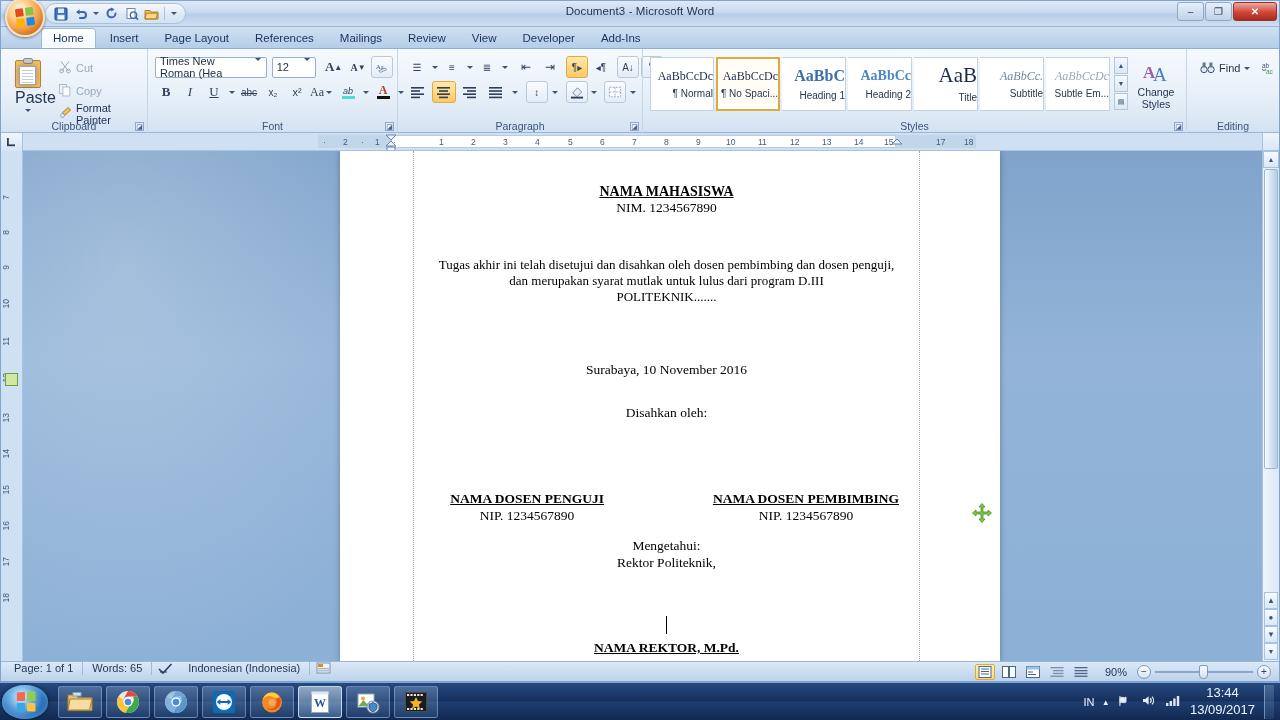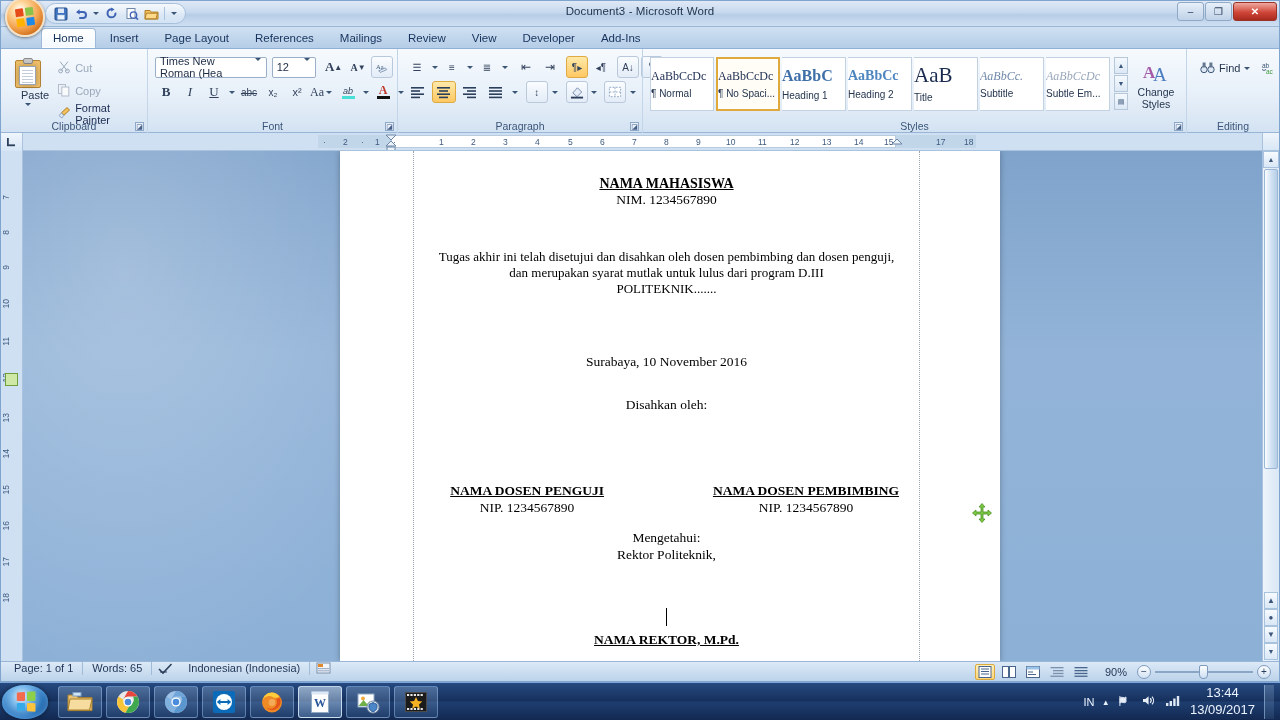--- a/index.html
+++ b/index.html
@@ -137,37 +137,37 @@
   }
   .clipboard-glyph { width: 26px; height: 30px; position: relative; }
   .clipboard-glyph .board { position:absolute; inset:2px 0 0 0; background:#f0c06a; border:1px solid #b58436; border-radius:2px; }
   .clipboard-glyph .clip { position:absolute; left:8px; top:0; width:10px; height:6px; background:#c9c9c9; border:1px solid #8a8a8a; border-radius:2px; }
   .clipboard-glyph .page { position:absolute; left:4px; top:8px; width:17px; height:19px; background:#fff; border:1px solid #9aa4b4; }
   .clipboard-glyph .page:after{
     content:""; position:absolute; left:2px; top:3px; right:2px; height:1px;
     box-shadow: 0 0 0 0 #9aa4b4, 0 3px 0 0 #c3ccd8, 0 6px 0 0 #c3ccd8, 0 9px 0 0 #c3ccd8, 0 12px 0 0 #c3ccd8;
     background:#c3ccd8;
   }
-  .paste-label { font-size: 11px; color:#25364f; margin-top:1px;padding-left:15px; }
+  .paste-label { font-size: 16px; color:#25364f; margin-top:1px;padding-left:15px; }
 
   
   .combo {
     height: 21px; background: #fff; border: 1px solid #9bb0c8; border-radius: 2px;
     display: flex; align-items: center; padding: 0 2px 0 4px; font-size: 11px; color:#1c2b44; cursor: text;
   }
   .combo .arrow { margin-left: auto; padding: 0 3px; }
   .font-combo { width: 128px; }
   .size-combo { width: 50px; }
 
   .grow-a { font-family: "Liberation Serif", serif; font-weight: bold; }
 
   
   .style-item {
     width: 64px; height: 54px; background: #fff; border: 1px solid #c3d2e3;
-    display:flex; flex-direction: column; align-items:flex-start; justify-content:center;
+    display:flex; flex-direction: column; align-items:flex-end; justify-content:center;
     cursor:pointer; overflow:hidden;
   }
   .style-item + .style-item { border-left: none; }
   .style-item .sample { font-size: 14px; line-height: 1; white-space: nowrap; }
   .style-item .nm { font-size: 10px; color:#25364f; margin-top:6px; white-space: nowrap; overflow:hidden; max-width:60px; }
   .style-item.sel { border: 2px solid #e0a93c; box-shadow: 0 0 0 1px #fff inset; background:#fffdf6; }
   .styles-scroll { display:flex; flex-direction:column; gap:1px; margin-left:2px; }
   .styles-scroll div {
     width: 14px; height: 17px; border:1px solid #b6c7da; background: linear-gradient(180deg,#f4f9fe,#dce8f5);
     display:flex; align-items:center; justify-content:center; font-size:7px; color:#3b567a; cursor:pointer;
@@ -213,21 +213,21 @@
   }
   .page {
     position: absolute; left: 317px; top: 0; width: 660px; height: 100%;
     background: #ffffff; box-shadow: 0 0 6px rgba(0,0,0,.3);
   }
   .page-inner {
     position: absolute; left: 73px; right: 80px; top: 0; bottom: 0;
     border-left: 1px dotted #9aa4b0; border-right: 1px dotted #9aa4b0;
   }
   .doc {
-    position: absolute; left: 73px; right: 80px; top: 24px;
+    position: absolute; left: 73px; right: 80px; top: 32px;
     font-family: "Liberation Serif", serif; font-size: 13.5px; color: #000;
     text-align: center; line-height: 1.24;
   }
   .doc .u { text-decoration: underline; }
   .doc .b { font-weight: bold; }
   .para-just { text-align: justify; text-align-last: center; font-size: 13px; }
   .sig-row { display: flex; justify-content: space-between; font-size: 13.5px; }
   .sig-row > div { width: 45%; }
 
   .move-cursor { position: absolute; left: 632px; top: 352px; width: 18px; height: 18px; }

